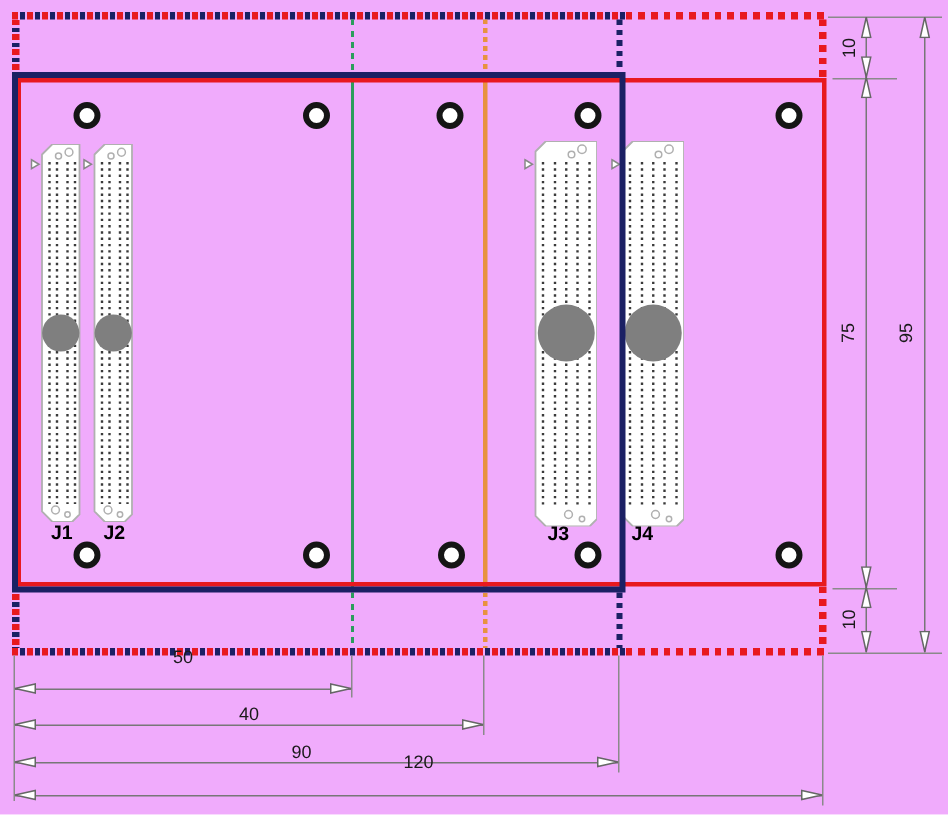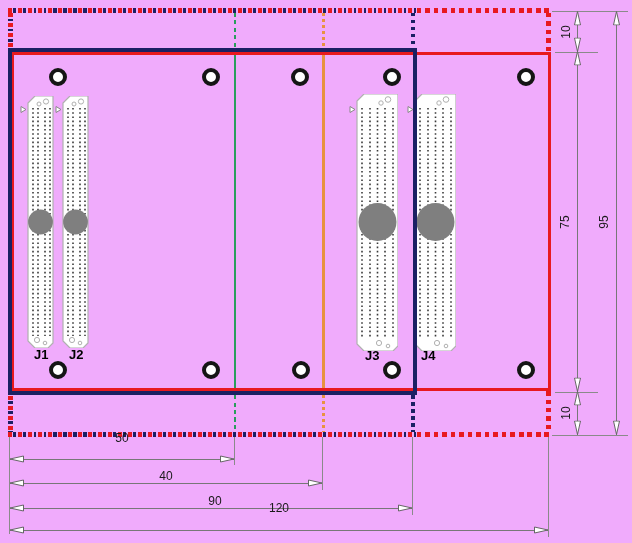--- a/index.html
+++ b/index.html
@@ -153,21 +153,21 @@
   <div class="abs extline-v" style="left:412px;top:437px;height:78px;"></div>
   <div class="abs extline-v" style="left:548px;top:437px;height:100px;"></div>
 
   <div class="abs dimline-h" style="left:10px;top:459px;width:224px;"></div>
   <div class="abs dimline-h" style="left:10px;top:483px;width:312px;"></div>
   <div class="abs dimline-h" style="left:10px;top:508px;width:402px;"></div>
   <div class="abs dimline-h" style="left:10px;top:530px;width:538px;"></div>
 
   <div class="abs dlab" style="left:107px;top:432px;width:30px;">50</div>
   <div class="abs dlab" style="left:151px;top:470px;width:30px;">40</div>
-  <div class="abs dlab" style="left:200px;top:495px;width:30px;">90</div>
+  <div class="abs dlab" style="left:186px;top:495px;width:30px;">90</div>
   <div class="abs dlab" style="left:261px;top:502px;width:36px;">120</div>
 
   <div class="abs arrow a-left" style="left:9px;top:455px;">
       <svg width="15" height="8">
         <polygon points="0.5,1 14,4 0.5,7" fill="#fff" stroke="#666"></polygon>
       </svg>
     </div>
   <div class="abs arrow" style="left:220px;top:455px;">
       <svg width="15" height="8">
         <polygon points="0.5,1 14,4 0.5,7" fill="#fff" stroke="#666"></polygon>

